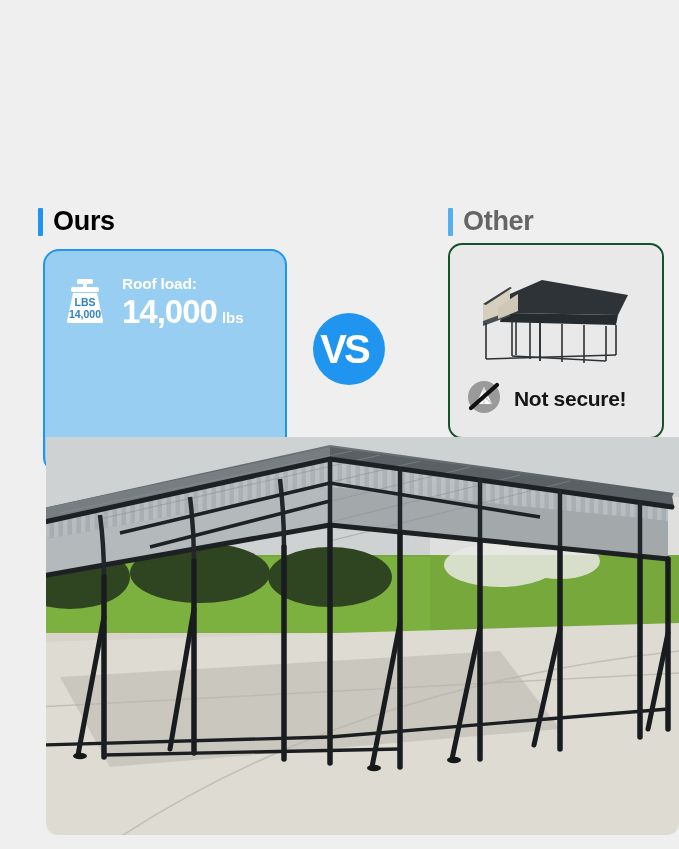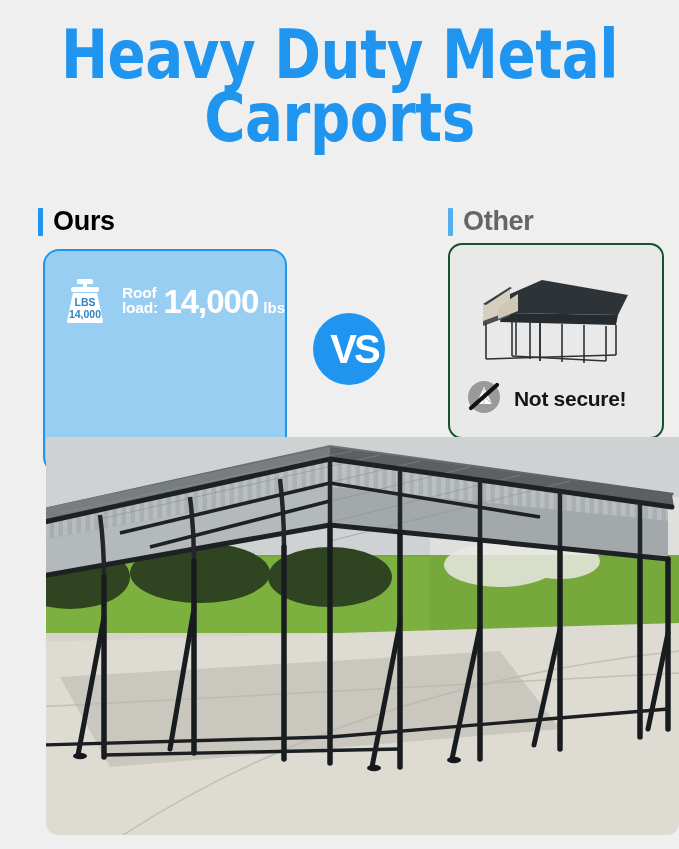--- a/index.html
+++ b/index.html
@@ -44,36 +44,36 @@
     position:absolute;left:43px;top:249px;width:244px;height:224px;
     background:#99cef3;
     border:2px solid #2095ef;
     border-radius:16px;
     box-sizing:border-box;
     overflow:hidden;
   }
   .spec-row{position:absolute;display:flex;align-items:center;gap:10px;}
   #spec-roof{left:13px;top:24px;}
   #spec-wind{left:13px;top:110px;}
-  .spec-text{display:flex;flex-direction:row;line-height:1;}
+  .spec-text{display:flex;flex-direction:column;line-height:1;}
   .spec-label{
     font-size:15.5px;font-weight:bold;color:#ffffff;margin-bottom:4px;letter-spacing:-0.2px;
   }
   .spec-valrow{display:flex;align-items:baseline;gap:5px;}
   .spec-value{font-size:33px;font-weight:bold;color:#ffffff;letter-spacing:-1px;}
   .spec-unit{font-size:15px;font-weight:bold;color:#ffffff;}
 
   .ico{flex:0 0 auto;}
 
   
   .vs-badge{
     position:absolute;left:313px;top:313px;width:72px;height:72px;
     border-radius:50%;
     background:#2095ef;
-    display:flex;align-items:center;justify-content:flex-end;
+    display:flex;align-items:center;justify-content:flex-start;
   }
   .vs-badge svg{display:block;}
 
   
   .other-panel{
     position:absolute;left:448px;top:243px;width:216px;height:196px;
     background:#e9e9e9;
     border:2px solid #14532d;
     border-radius:14px;
     box-sizing:border-box;
@@ -92,24 +92,20 @@
     border-radius:0 0 14px 14px;
     overflow:hidden;
   }
   .photo svg{display:block;}
 </style>
 </head>
 <body>
 
 <div class="page">
 
-  <div class="title-block">
-    <span class="title-line">Heavy Duty Metal</span>
-    <span class="title-line l2">Carports</span>
-  </div>
 
   <div class="sec-head" id="ours-head">
     <span class="sec-bar"></span>
     <span class="sec-label">Ours</span>
   </div>
 
   <div class="sec-head" id="other-head">
     <span class="sec-bar light"></span>
     <span class="sec-label muted">Other</span>
   </div>

